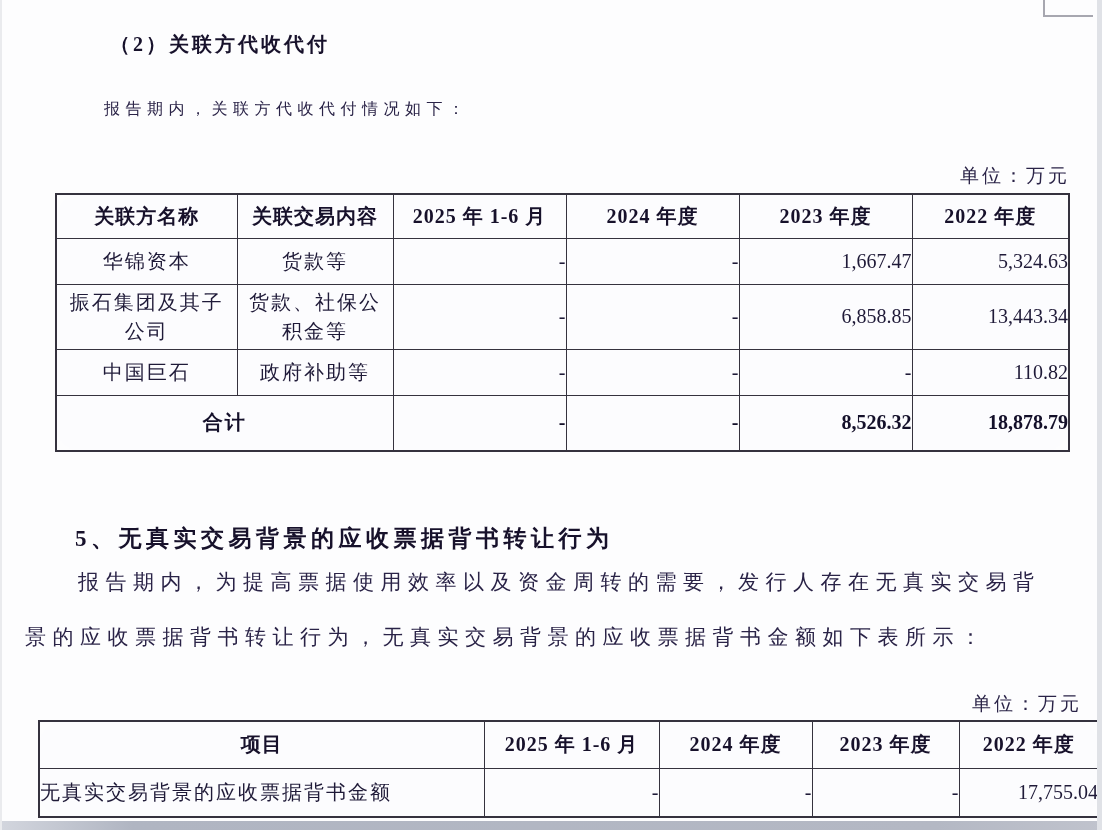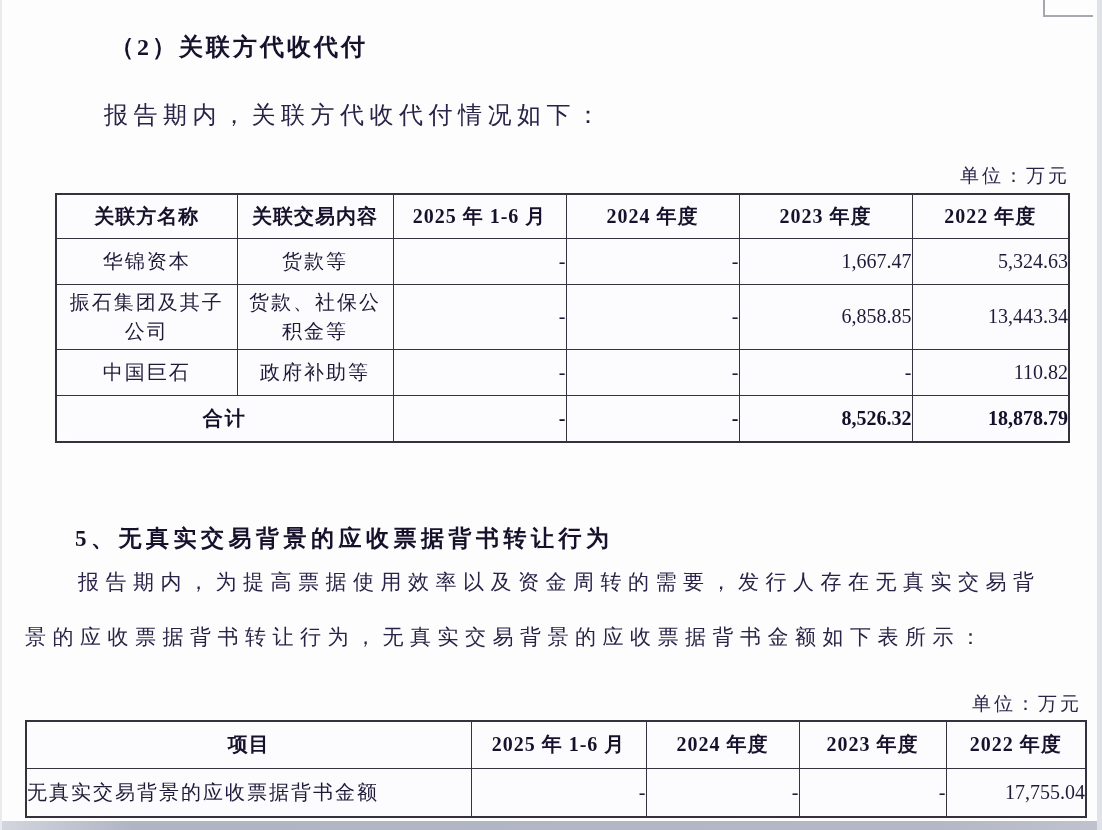--- a/index.html
+++ b/index.html
@@ -7,25 +7,25 @@
     position:relative;
     width:1102px;height:830px;
     background:#fdfdfe;
     overflow:hidden;
     font-family:"Liberation Serif","DejaVu Serif",serif;
     color:#221c3d;
   }
   
   .abs{position:absolute;}
   .h1{
-    font-size:24px;font-weight:bold;letter-spacing:3px;color:#17112b;
+    font-size:20px;font-weight:bold;letter-spacing:3px;color:#17112b;
     white-space:nowrap;
   }
   .para{
-    font-size:24px;letter-spacing:5.5px;color:#2a2347;white-space:nowrap;
+    font-size:16px;letter-spacing:5.5px;color:#2a2347;white-space:nowrap;
   }
   .unit{
     font-size:19px;letter-spacing:3px;color:#2a2347;white-space:nowrap;
   }
   
   table.doc{
     border-collapse:collapse;table-layout:fixed;
     position:absolute;
     background:#fcfcfe;
   }
@@ -102,38 +102,38 @@
         <td class="num">13,443.34</td>
       </tr>
       <tr style="height:46px">
         <td class="ctr">中国巨石</td>
         <td class="ctr">政府补助等</td>
         <td class="num">-</td>
         <td class="num">-</td>
         <td class="num">-</td>
         <td class="num">110.82</td>
       </tr>
-      <tr class="total" style="height:47px">
+      <tr class="total" style="height:56px">
         <td class="ctr" colspan="2">合计</td>
         <td class="num">-</td>
         <td class="num">-</td>
         <td class="num">8,526.32</td>
         <td class="num">18,878.79</td>
       </tr>
     </tbody>
   </table>
 
   <div class="abs h1" style="left:75px;top:490px;font-size:23px;letter-spacing:4.5px;margin-top:33px;">5、无真实交易背景的应收票据背书转让行为</div>
 
   <div class="abs para" style="left:25px;top:623px;font-size:21px;letter-spacing:6.5px;">景的应收票据背书转让行为，无真实交易背景的应收票据背书金额如下表所示：</div>
   <div class="abs para" style="left:78px;top:568px;font-size:21px;letter-spacing:6.5px;">报告期内，为提高票据使用效率以及资金周转的需要，发行人存在无真实交易背</div>
 
   <div class="abs unit" style="right:20px;top:691px;">单位：万元</div>
 
-  <table class="doc" style="left:25px;top:720px;width:1060px;">
+  <table class="doc" style="left:38px;top:720px;width:1060px;">
     <colgroup>
       <col style="width:445px">
         <col style="width:175px">
         <col style="width:153px">
       <col style="width:147px">
         <col style="width:140px">
     </colgroup>
     <tbody>
       <tr style="height:47px">
         <th>项目</th>

